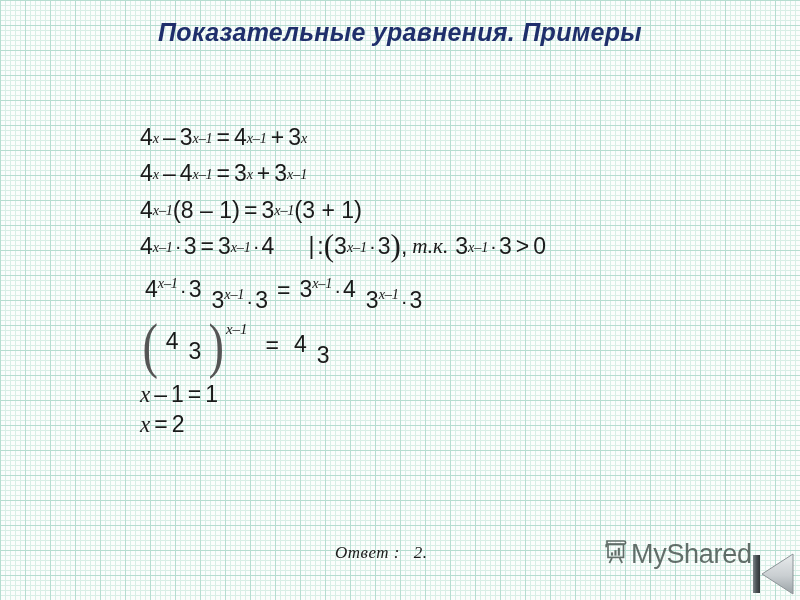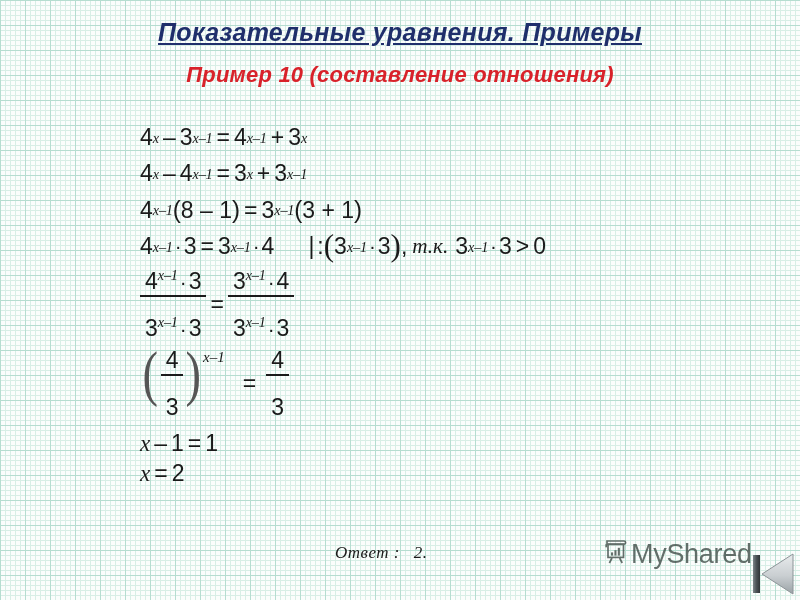--- a/index.html
+++ b/index.html
@@ -42,21 +42,20 @@
     top: 18px;
     left: 0;
     width: 800px;
     text-align: center;
     font-size: 25px;
     font-weight: bold;
     font-style: italic;
     color: #1f2f6b;
     letter-spacing: 0.3px;
     white-space: nowrap;
-    text-decoration: underline;
   }
   .title-sub {
     position: absolute;
     top: 62px;
     left: 0;
     width: 800px;
     text-align: center;
     font-size: 22px;
     font-weight: bold;
     font-style: italic;
@@ -121,21 +120,20 @@
     font-family: "Liberation Serif", serif;
     font-style: italic;
     font-size: 0.92em;
     padding: 0 7px 0 5px;
   }
   .pipe { padding-right: 3px; }
 
   
   .frac {
     display: inline-flex;
-    flex-direction: column;
     align-items: center;
     vertical-align: middle;
     line-height: 1.05;
   }
   .frac .num { padding: 0 5px 2px 5px; }
   .frac .den { padding: 19px 5px 0 5px; }
   .frac .bar {
     width: 100%;
     height: 2px;
     background: #1a1a1a;
@@ -200,21 +198,20 @@
     height: 46px;
   }
 </style>
 </head>
 <body>
 
 <div id="slide">
 
   <div class="title-main">Показательные  уравнения.  Примеры</div>
 
-  <div class="title-sub">Пример 10  (составление отношения)</div>
 
   <div id="math">
 
     <div class="mline r1">
       <span>4</span>
         <sup class="exp">x</sup>
       <span class="op">–</span>
       <span>3</span>
         <sup class="exp">x–1</sup>
       <span class="op">=</span>

